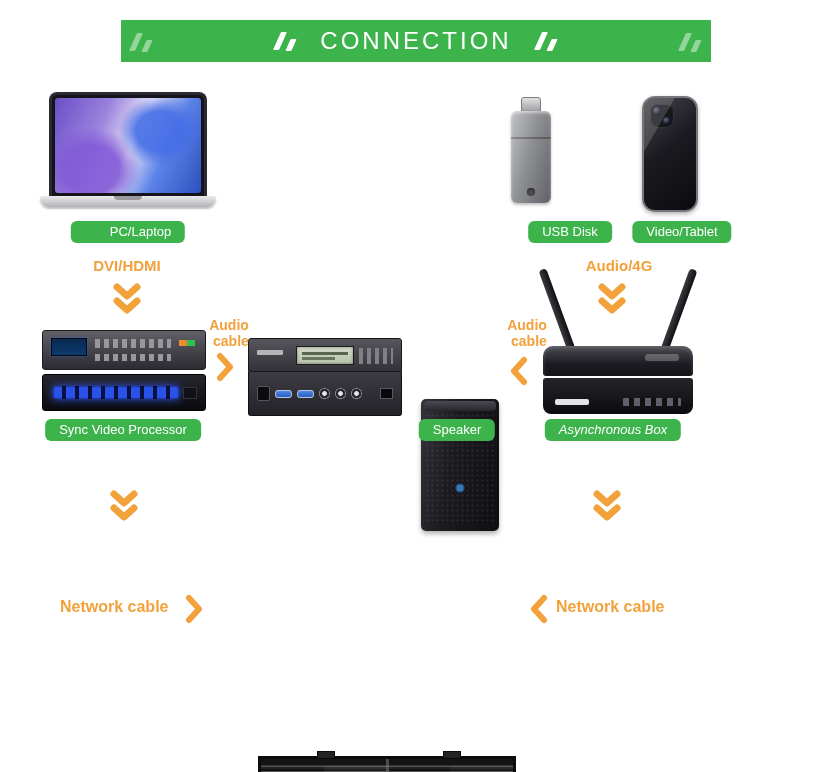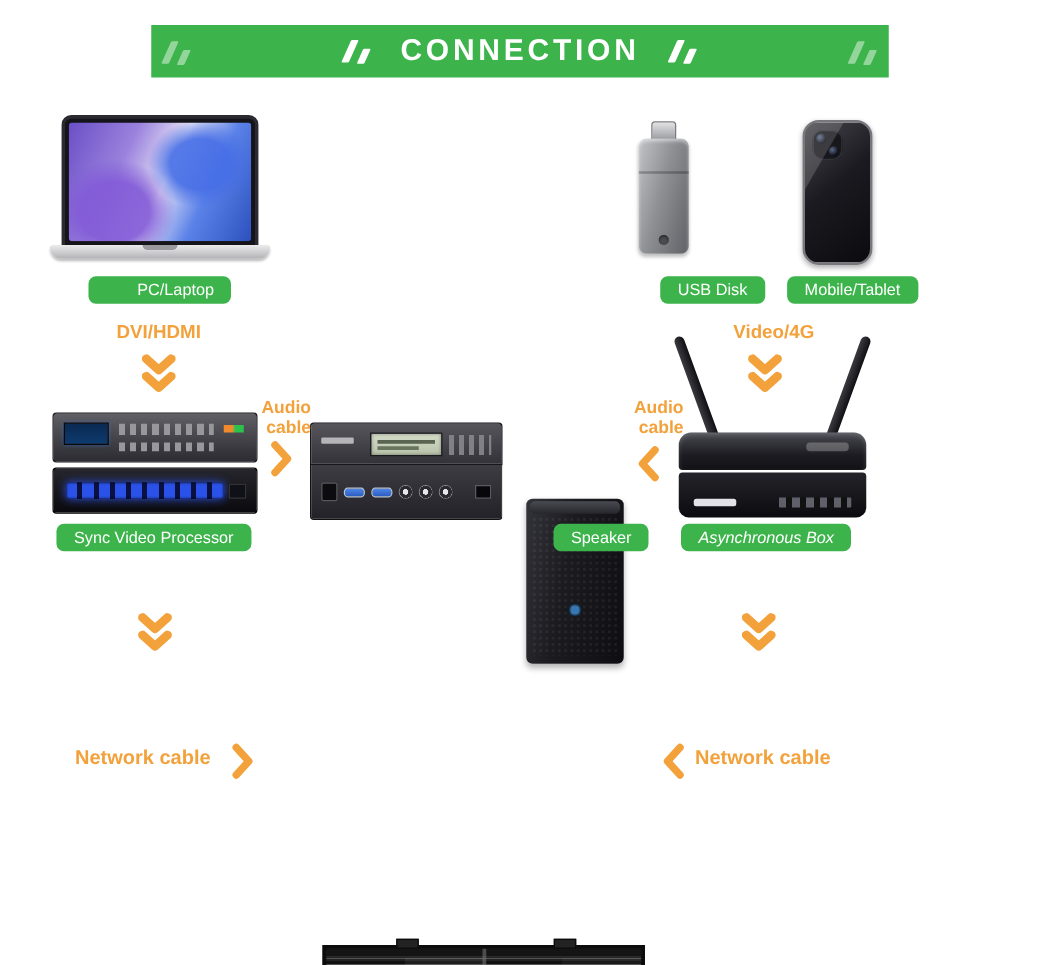--- a/index.html
+++ b/index.html
@@ -3,21 +3,21 @@
 <meta charset="utf-8">
 <style>
   * { margin:0; padding:0; box-sizing:border-box; }
   html,body { background:#fff; font-family:"Liberation Sans", sans-serif; }
   .stage { position:relative; width:832px; height:772px; background:#fff; overflow:hidden; }
   .abs { position:absolute; }
 
   
   .banner { position:absolute; left:121px; top:20px; width:590px; height:42px;
     background:var(--green,#3cb44b); display:flex; align-items:center; justify-content:center; gap:26px; }
-  .banner .title { color:#fff; font-size:24px; font-weight:700; letter-spacing:3px; }
+  .banner .title { color:#fff; font-size:24px; font-weight:400; letter-spacing:3px; }
   .slashes { display:inline-flex; gap:5px; align-items:center; }
   .slashes i { display:block; width:6px; background:#fff; transform:skewX(-24deg); border-radius:1px; }
   .slashes i:nth-child(1){ height:18px; }
   .slashes i:nth-child(2){ height:12px; margin-top:8px; }
   .slashes.edge { position:absolute; opacity:.45; }
   .slashes.edge.left { left:12px; top:12px; }
   .slashes.edge.right { right:12px; top:12px; }
 
   
   .pill { position:absolute; transform:translateX(-50%); background:var(--green,#3cb44b);
@@ -185,29 +185,29 @@
     <div class="usb-body"></div>
   </div>
 
   <div class="abs phone" style="left:642px; top:96px;">
     <div class="phone-cam"></div>
     <div class="phone-gloss"></div>
   </div>
 
   <span class="pill" style="left:128px; top:221px;padding-left:39px;">PC/Laptop</span>
   <span class="pill" style="left:542px; top:221px;margin-left:28px;">USB Disk</span>
-  <span class="pill" style="left:682px; top:221px;">Mobile/Tablet</span>
+  <span class="pill" style="left:682px; top:221px;">Video/Tablet</span>
 
   <span class="otext cx" style="left:127px; top:257px; font-size:15px;">DVI/HDMI</span>
   <svg class="abs chev" style="left:113px; top:283px;" width="28" height="34" viewBox="0 0 28 34">
     <path d="M4 4 L14 13 L24 4"></path>
       <path d="M4 18 L14 27 L24 18"></path>
   </svg>
 
-  <span class="otext cx" style="left:619px; top:257px; font-size:15px;">Video/4G</span>
+  <span class="otext cx" style="left:619px; top:257px; font-size:15px;">Audio/4G</span>
   <svg class="abs chev" style="left:598px; top:283px;" width="28" height="34" viewBox="0 0 28 34">
     <path d="M4 4 L14 13 L24 4"></path>
       <path d="M4 18 L14 27 L24 18"></path>
   </svg>
 
   <div class="abs proc" style="left:42px; top:330px;">
     <div class="proc-u1">
       <div class="proc-screen"></div>
       <div class="proc-btns"></div>
     </div>
@@ -254,21 +254,21 @@
 
   <span class="otext cx" style="left:527px; top:317px; font-size:14px; line-height:16px;">
     <span>Audio</span><br>
     <span>cable</span>
   </span>
   <svg class="abs chev single" style="left:509px; top:356px;" width="20" height="30" viewBox="0 0 20 30">
     <path d="M15 4 L5 15 L15 26"></path>
   </svg>
 
   <span class="pill" style="left:123px; top:419px;">Sync Video Processor</span>
-  <span class="pill" style="left:481px; top:419px;text-align:right;">Speaker</span>
+  <span class="pill" style="left:457px; top:419px;text-align:right;">Speaker</span>
   <span class="pill" style="left:613px; top:419px;font-style:italic;">Asynchronous Box</span>
 
   <svg class="abs chev" style="left:110px; top:490px;" width="28" height="34" viewBox="0 0 28 34">
     <path d="M4 4 L14 13 L24 4"></path>
       <path d="M4 18 L14 27 L24 18"></path>
   </svg>
   <svg class="abs chev" style="left:593px; top:490px;" width="28" height="34" viewBox="0 0 28 34">
     <path d="M4 4 L14 13 L24 4"></path>
       <path d="M4 18 L14 27 L24 18"></path>
   </svg>

